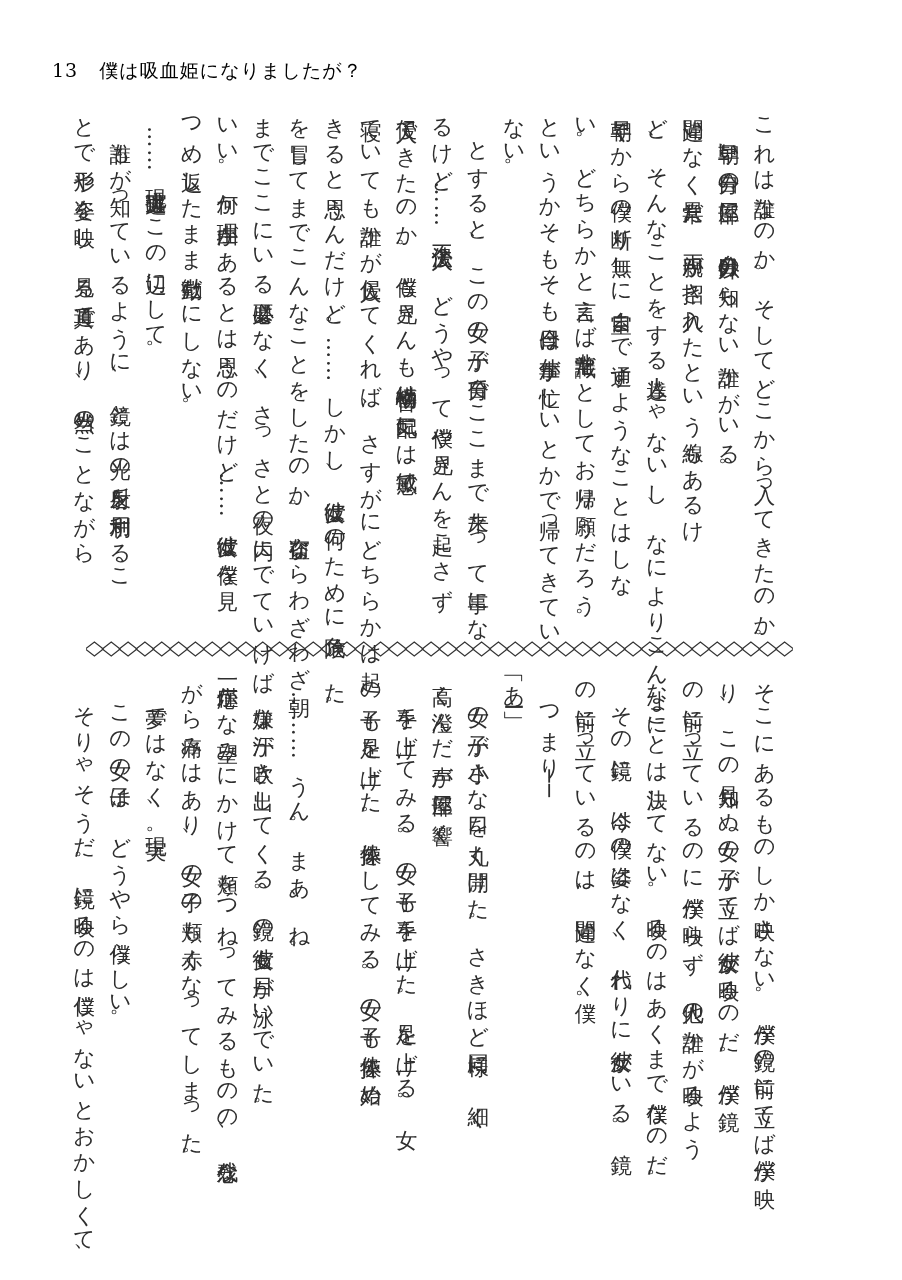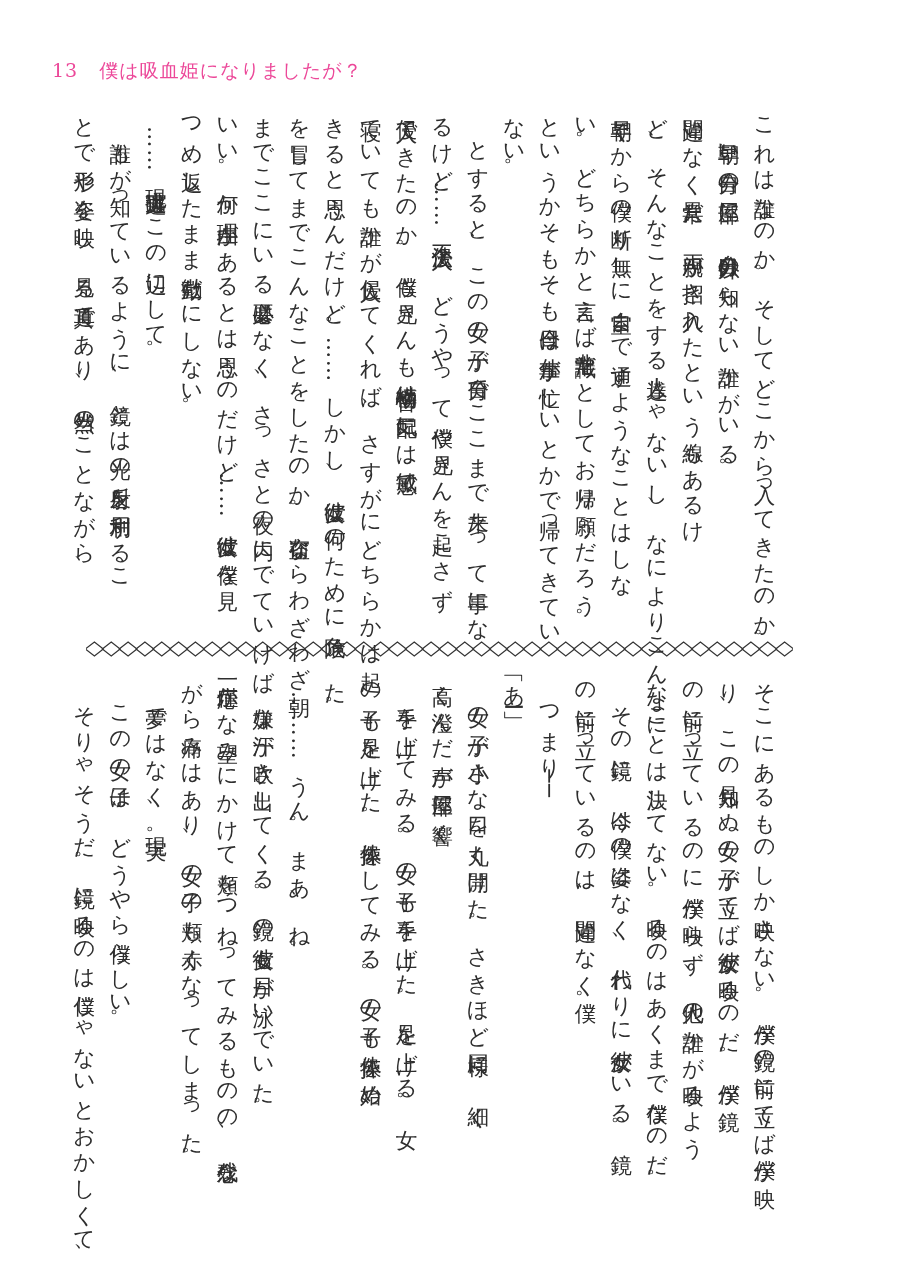--- a/index.html
+++ b/index.html
@@ -2,21 +2,21 @@
 <html><head>
   <meta charset="utf-8">
   <style>
     html, body { margin: 0; padding: 0; }
     body {
       width: 902px; height: 1280px; background: #ffffff; position: relative;
       overflow: hidden; color: #2a2a2a;
       font-family: "DejaVu Serif", "Liberation Serif", serif;
     }
     .header {
-      position: absolute; left: 52px; top: 58px; font-size: 19px; color: #ec4899;
+      position: absolute; left: 52px; top: 58px; font-size: 19px; color: #000000;
       letter-spacing: 1px; white-space: nowrap;
     }
     .header .num { margin-right: 14px; }
     .block {
       position: absolute; writing-mode: vertical-rl; font-size: 21.5px;
       line-height: 35.8px; letter-spacing: 1.6px; color: #2e2e2e;
     }
     .block1 { right: 120px; top: 103px; height: 540px; width: 700px; }
     .block2 { right: 120px; top: 668px; height: 540px; width: 700px; }
     .line { display: block; white-space: pre; }

